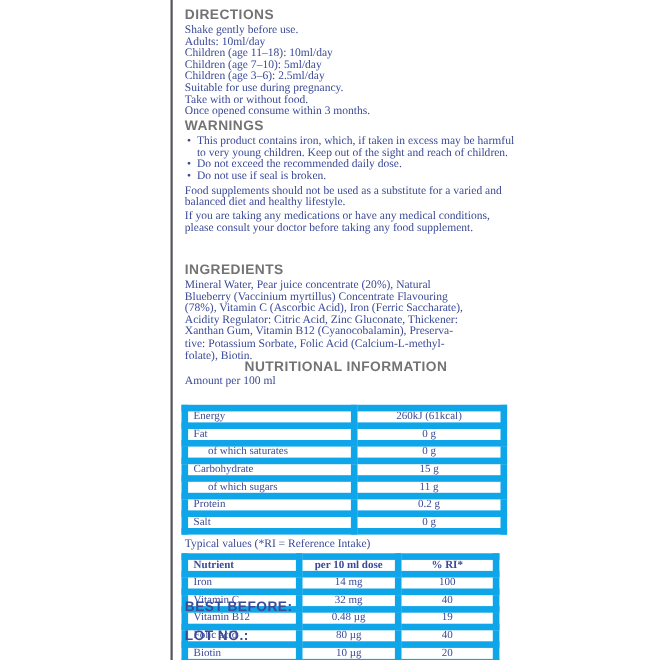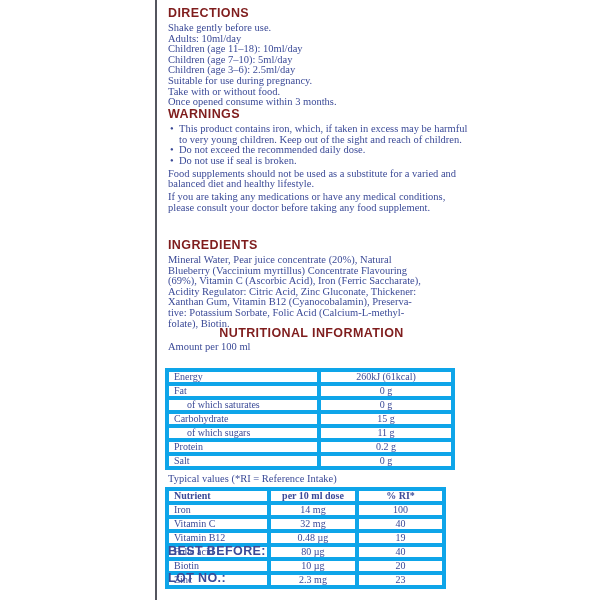--- a/index.html
+++ b/index.html
@@ -5,35 +5,35 @@
   html,body{margin:0;padding:0;}
   body{
     width:600px;height:600px;background:#ffffff;position:relative;overflow:hidden;
     font-family:"Liberation Serif", serif;color:#3b4a97;
   }
   .edge-line{position:absolute;left:155px;top:0;width:2px;height:600px;background:#53555e;}
   .content{position:absolute;left:168px;top:0;width:300px;}
   .section{position:absolute;left:0;}
   .heading{
     font-family:"Liberation Sans", sans-serif;font-weight:bold;
-    color:#7f1d1d;font-size:12.5px;letter-spacing:0.4px;line-height:13px;margin:0 0 3px 0;
+    color:#737373;font-size:12.5px;letter-spacing:0.4px;line-height:13px;margin:0 0 3px 0;
   }
   .bline{font-size:10.5px;line-height:10.6px;white-space:nowrap;}
   .bullet{
     font-size:10.5px;line-height:10.7px;padding-left:11px;position:relative;width:296px;
   }
   .bullet::before{content:"\2022";position:absolute;left:2px;top:-0.5px;}
   .para{font-size:10.5px;line-height:10.6px;width:296px;margin-top:2px;}
   .subtitle{font-size:10.5px;line-height:11px;margin-bottom:16px;}
   table{
     border-collapse:collapse;table-layout:fixed;margin-left:-3px;
     font-size:10px;color:#3b4a97;
   }
   td,th{
-    border:4px solid #0ea5e9;height:10px;padding:0 5px;
+    border:6px solid #0ea5e9;height:10px;padding:0 5px;
     line-height:10px;overflow:hidden;white-space:nowrap;
   }
   #per100-table td:first-child{width:125px;text-align:left;}
   #per100-table td:last-child{width:120px;text-align:center;}
   #per100-table td.indent{padding-left:18px;}
   #typical-table th{font-weight:bold;}
   #typical-table th:nth-child(1),#typical-table td:nth-child(1){width:88px;text-align:left;}
   #typical-table th:nth-child(2),#typical-table td:nth-child(2){width:74px;text-align:center;}
   #typical-table th:nth-child(3),#typical-table td:nth-child(3){width:73px;text-align:center;}
   .typ-note{font-size:10.5px;line-height:11px;margin:3px 0 3px 0;}
@@ -74,21 +74,21 @@
         <div class="para">Food supplements should not be used as a substitute for a varied and balanced diet and healthy lifestyle.</div>
         <div class="para">If you are taking any medications or have any medical conditions, please consult your doctor before taking any food supplement.</div>
       </div>
   </div>
 
   <div class="section" style="top:239px;">
     <h2 class="heading">INGREDIENTS</h2>
     <div>
         <div class="bline">Mineral Water, Pear juice concentrate (20%), Natural</div>
         <div class="bline">Blueberry (Vaccinium myrtillus) Concentrate Flavouring</div>
-        <div class="bline">(69%), Vitamin C (Ascorbic Acid), Iron (Ferric Saccharate),</div>
+        <div class="bline">(78%), Vitamin C (Ascorbic Acid), Iron (Ferric Saccharate),</div>
         <div class="bline">Acidity Regulator: Citric Acid, Zinc Gluconate, Thickener:</div>
         <div class="bline">Xanthan Gum, Vitamin B12 (Cyanocobalamin), Preserva-</div>
         <div class="bline">tive: Potassium Sorbate, Folic Acid (Calcium-L-methyl-</div>
         <div class="bline">folate), Biotin.</div>
       </div>
   </div>
 
   <div class="section" style="top:327px;">
     <h2 class="heading" style="margin-bottom:1px;text-align:center;">NUTRITIONAL INFORMATION</h2>
     <div class="subtitle">Amount per 100 ml</div>

